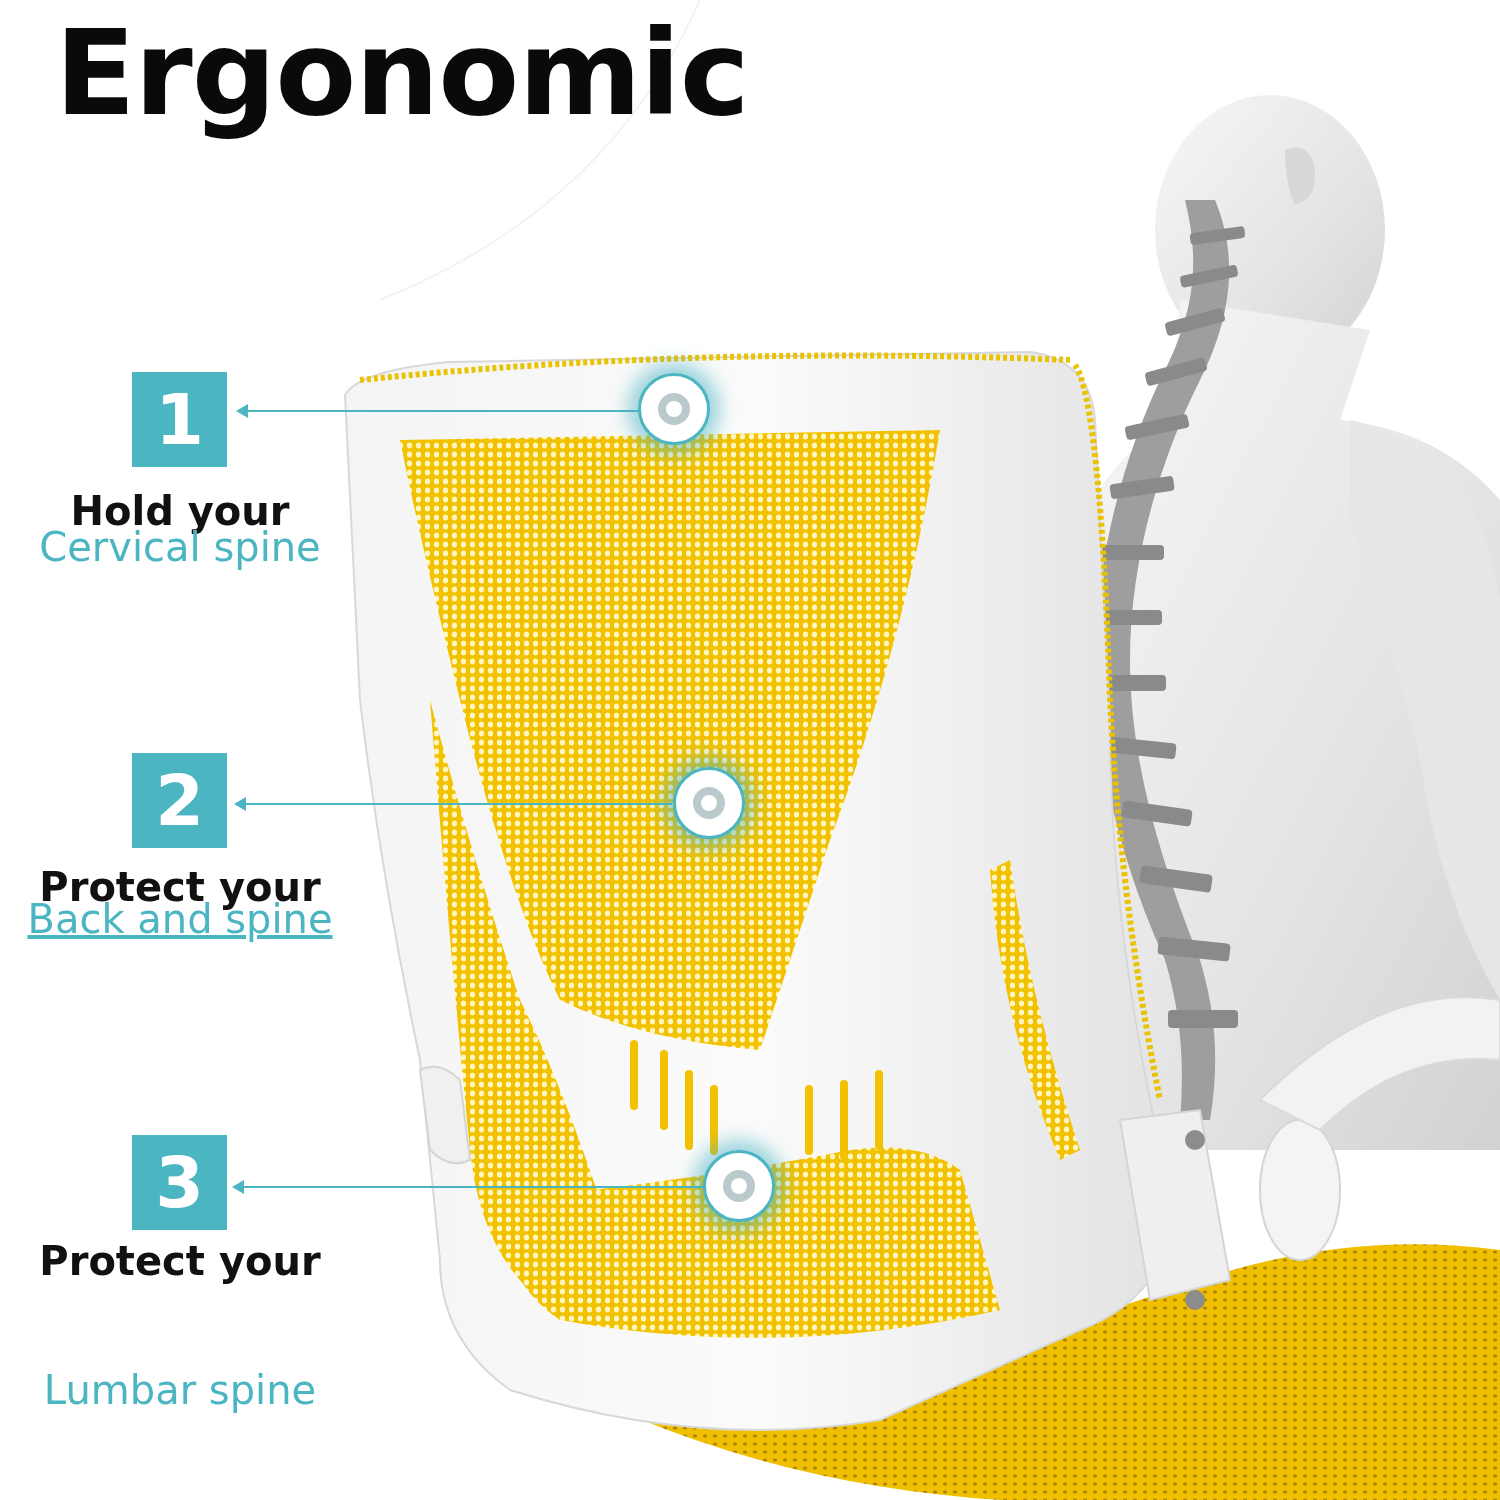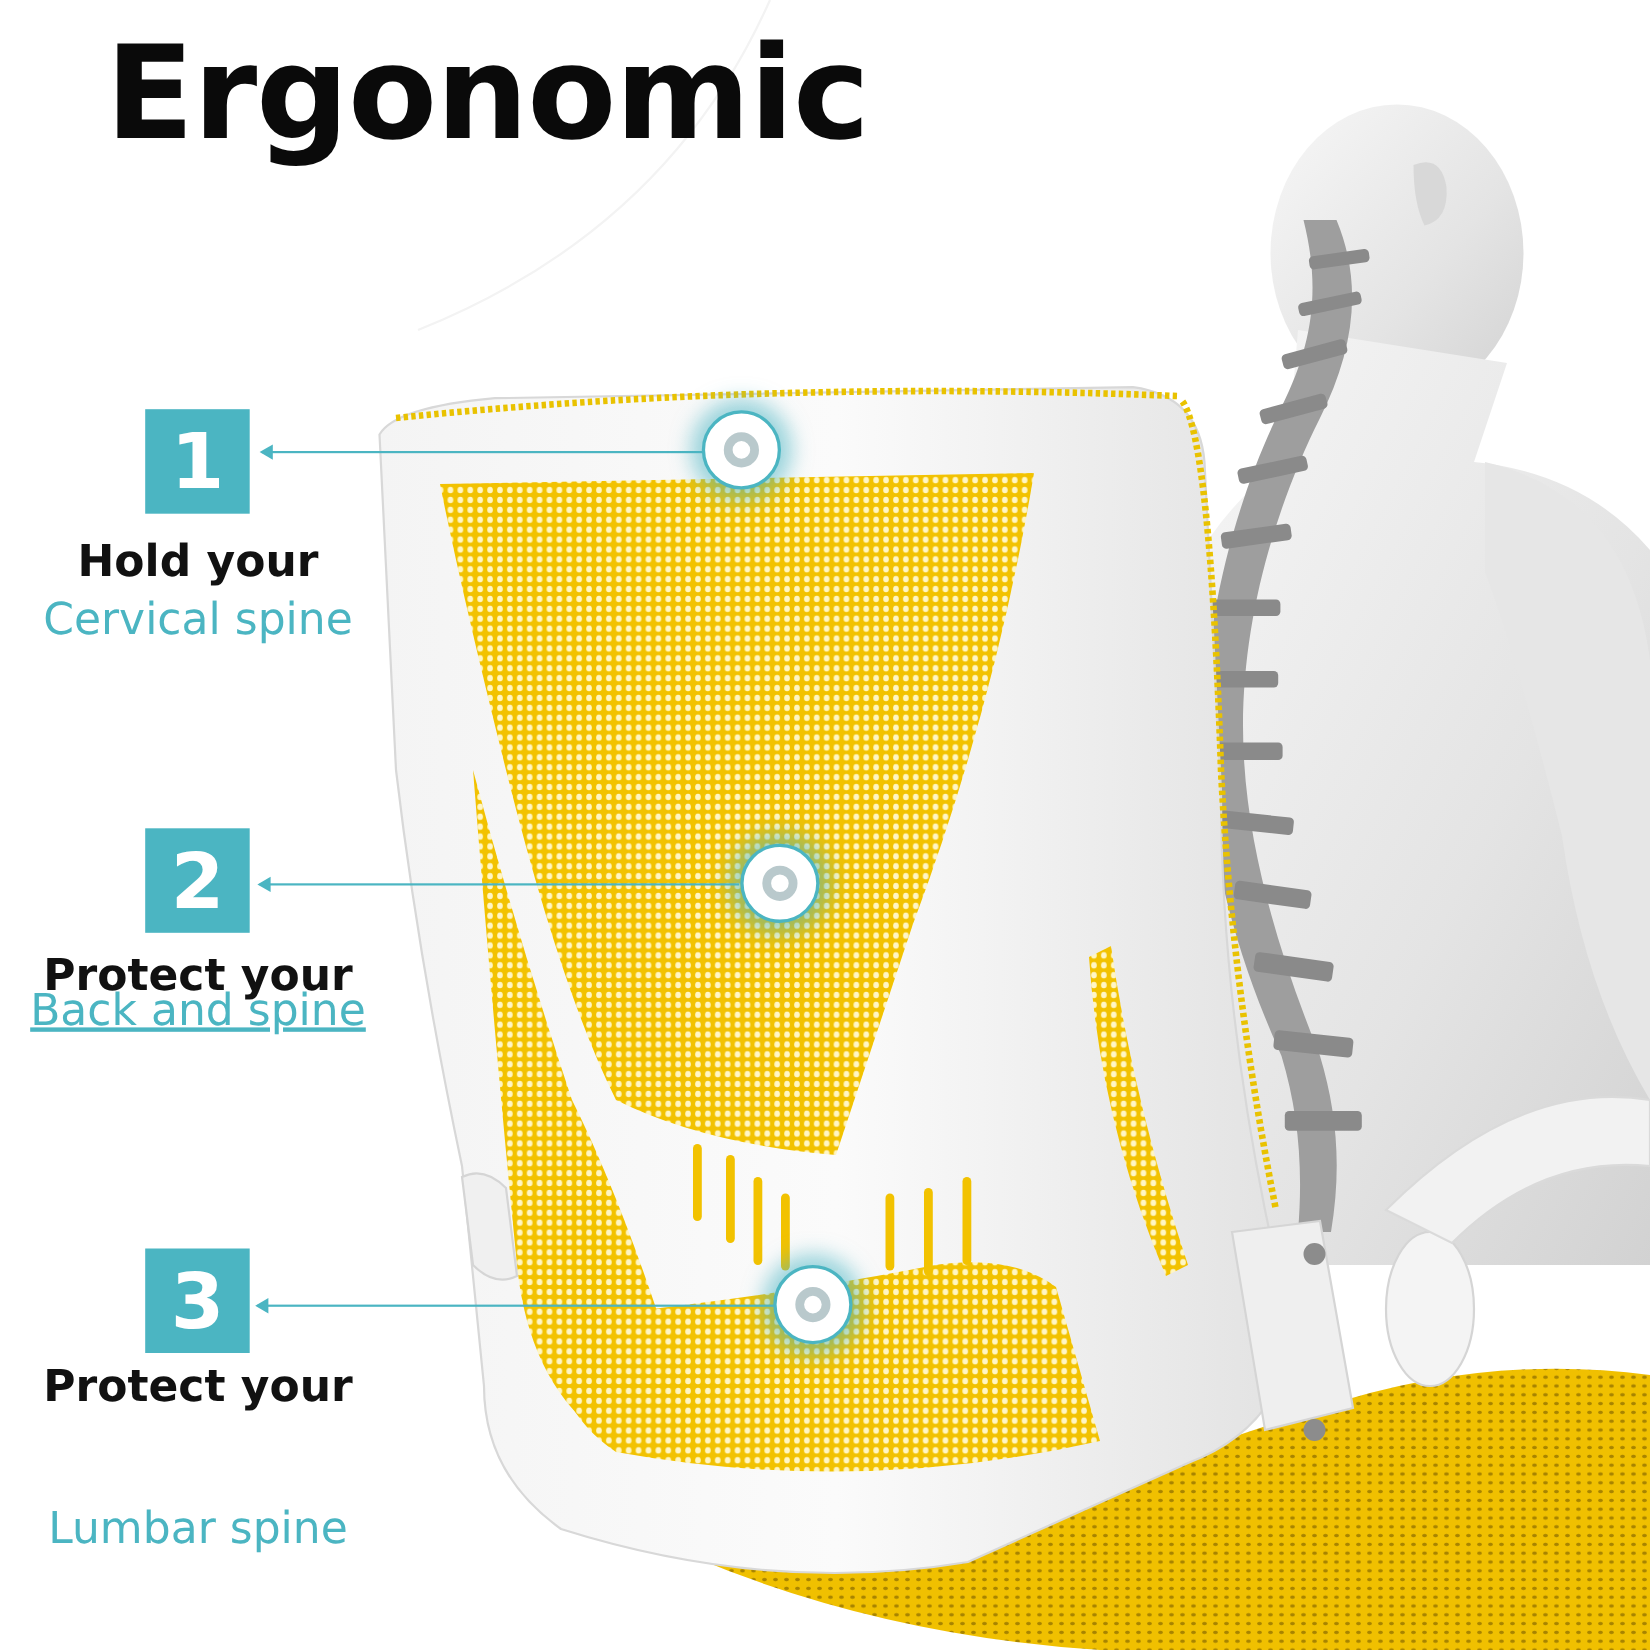--- a/index.html
+++ b/index.html
@@ -1,19 +1,19 @@
 <!DOCTYPE html>
 <html><head>
   <meta charset="utf-8">
   <style>
     * { margin: 0; padding: 0; box-sizing: border-box; }
     html, body { width: 1500px; height: 1500px; background: #ffffff; overflow: hidden; }
     body { position: relative; font-family: "Liberation Sans", "DejaVu Sans", sans-serif; }
 
-    .title-block { position: absolute; left: 55px; top: 25px; z-index: 5; margin-left: 41px; }
+    .title-block { position: absolute; left: 55px; top: 14px; z-index: 5; }
     .title-main { font-size: 118px; font-weight: 900; color: #0a0a0a; letter-spacing: -1px; line-height: 118px; font-family: "DejaVu Sans", sans-serif; }
     .title-sub { font-size: 96px; font-weight: 400; color: #4bb5c2; line-height: 100px; margin-top: 22px; font-family: "DejaVu Sans", sans-serif; letter-spacing: -1px; }
 
     .scene { position: absolute; left: 0; top: 0; width: 1500px; height: 1500px; z-index: 1; }
     .badge { position: absolute; width: 95px; height: 95px; background: #4bb5c2; color: #fff;
              font-size: 70px; font-weight: 900; display: flex; align-items: center; justify-content: center;
              font-family: "DejaVu Sans", sans-serif; }
     .feat-head { position: absolute; left: 0; width: 360px; text-align: center; font-size: 40px; font-weight: 700; color: #111; font-family: "DejaVu Sans", sans-serif; }
     .feat-sub { position: absolute; left: 0; width: 360px; text-align: center; font-size: 40px; font-weight: 400; color: #4bb5c2; font-family: "DejaVu Sans", sans-serif; }
 
@@ -118,21 +118,21 @@
   <path d="M420 1070 Q 440 1060 460 1080 L 470 1160 Q 450 1170 430 1150 Z" fill="#f0f0f0" stroke="#d5d5d5" stroke-width="2"></path>
 </svg>
 
 <div class="title-block">
   <div class="title-main">Ergonomic</div>
 </div>
 
 <div>
   <div class="badge" style="left:132px; top:372px;">1</div>
   <div class="feat-head" style="top:488px;">Hold your</div>
-  <div class="feat-sub" style="top:540px;">Cervical spine</div>
+  <div class="feat-sub" style="top:524px;">Cervical spine</div>
 </div>
 <div class="leader" style="left:238px; top:410px; width:402px;"></div>
 <div class="hotspot" style="left:638px; top:373px;">
     <div class="inner"></div>
   </div>
 
 <div>
   <div class="badge" style="left:132px; top:753px;">2</div>
   <div class="feat-head" style="top:864px;">Protect your</div>
   <div class="feat-sub" style="top:896px;text-decoration:underline;">Back and spine</div>

